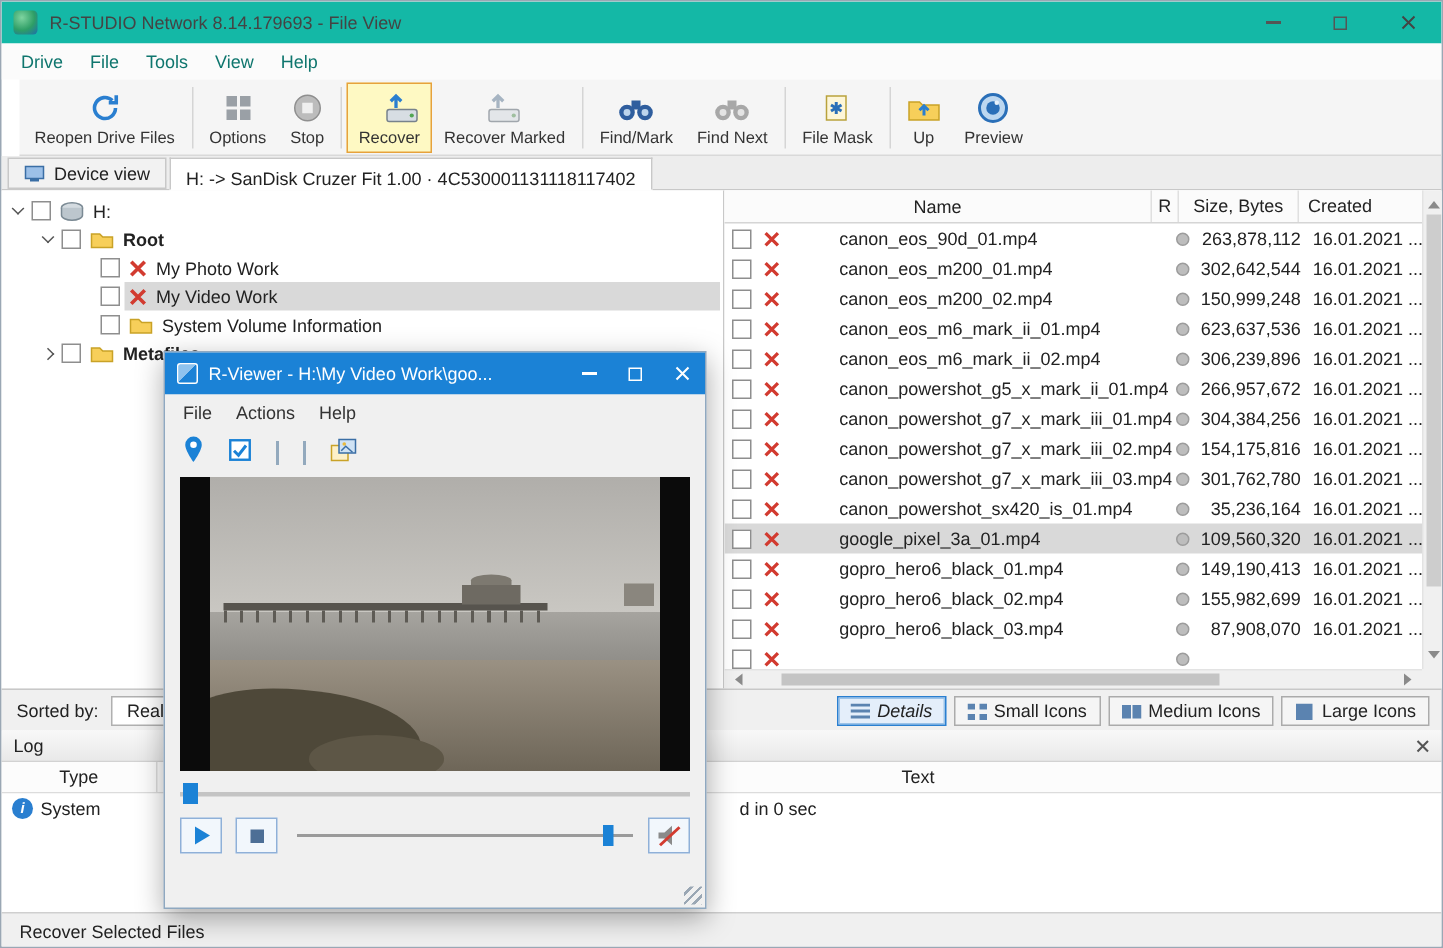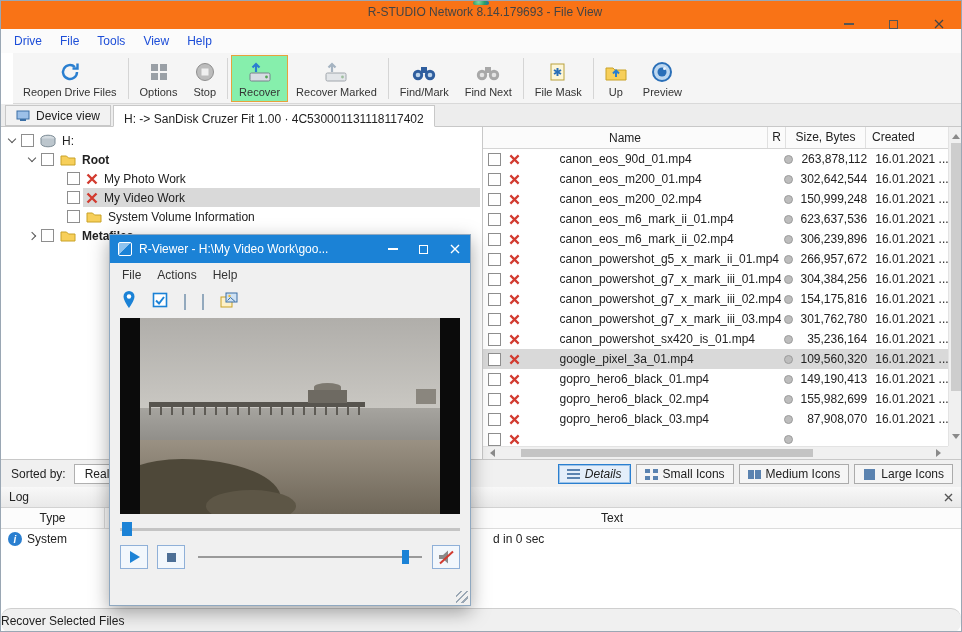--- a/index.html
+++ b/index.html
@@ -1,43 +1,43 @@
 <!DOCTYPE html>
 <html><head>
 <meta charset="utf-8">
 <style>
   * { box-sizing: border-box; margin: 0; padding: 0; }
   body { font-family: "Liberation Sans", sans-serif; background: #fff; }
   #app { position: relative; width: 962px; height: 632px; background: #fff;
          border: 1px solid #9aa7b4; overflow: hidden; font-size: 12px; color: #222; }
 
   
-  .titlebar { position: absolute; top: 0; left: 0; right: 0; height: 28px; background: #f97316;
-              display: flex; align-items: center; padding-left: 8px; flex-direction: column; }
+  .titlebar { position: absolute; top: 0; left: 0; right: 0; height: 28px; background: #14b8a6;
+              display: flex; align-items: center; padding-left: 8px; }
   .app-logo { width: 16px; height: 16px; border-radius: 3px;
               background: radial-gradient(circle at 35% 30%, #7fd4a0, #2e9e66 55%, #1c6fae);
               margin-right: 8px; }
   .title-text { color: #444; }
   .win-controls { margin-left: auto; display: flex; height: 28px; }
   .winbtn { width: 45px; display: flex; align-items: center; justify-content: center; }
   .g-min { width: 10px; height: 1.5px; background: #555; }
   .g-max { width: 9px; height: 9px; border: 1.3px solid #555; }
 
   
   .menubar { position: absolute; top: 28px; left: 0; right: 0; height: 24px; background: #fbfbfb;
              display: flex; align-items: center; padding-left: 4px; }
-  .menu-item { padding: 3px 9px; color: #1d4ed8; }
+  .menu-item { padding: 3px 9px; color: #0f766e; }
 
   
   .toolbar { position: absolute; top: 52px; left: 12px; right: 0; height: 51px; background: #f5f5f5;
              border-bottom: 1px solid #d9d9d9; display: flex; align-items: stretch; padding: 2px 2px 1px; }
   .tbtn { display: flex; flex-direction: column; align-items: center; justify-content: flex-start;
           gap: 2px; padding: 4px 7px 2px; border: 1px solid transparent; font-size: 11px; color: #333; }
   .tbtn .ticon { height: 24px; display: flex; align-items: center; justify-content: center; }
-  .tbtn.selected { background: #86efac; border-color: #e6a23c; }
+  .tbtn.selected { background: #fef9c3; border-color: #e6a23c; align-items: flex-end; }
   .tsep { width: 1px; background: #d5d5d5; margin: 3px 3px; }
 
   
   .tabbar { position: absolute; top: 103px; left: 0; right: 0; height: 23px; background: #ededed;
             border-bottom: 1px solid #c8c8c8; display: flex; align-items: flex-end; padding-left: 4px; }
   .tab { height: 21px; display: flex; align-items: center; gap: 6px; padding: 0 10px;
          background: #f2f2f2; border: 1px solid #c8c8c8; margin-right: 2px; white-space: nowrap; }
   .tab.active { background: #fff; border-bottom: 1px solid #fff; margin-bottom: -1px; height: 22px; flex-direction: column; }
 
   
@@ -114,21 +114,21 @@
   .info-icon { position: absolute; left: 7px; top: 3px; width: 14px; height: 14px; border-radius: 50%;
                background: #2a7fd0; color: #fff; font-size: 10px; font-weight: bold; font-style: italic;
                display: flex; align-items: center; justify-content: center; }
   .info-icon::before { content: "i"; }
   .log-type { position: absolute; left: 26px; top: 3px; }
   .log-text { position: absolute; left: 492px; top: 3px; }
   .log-filler { position: absolute; top: 548px; left: 0; right: 0; height: 59px; background: #fff; }
 
   
   .statusbar { position: absolute; top: 607px; left: 0; right: 0; height: 25px; background: #f0f0f0;
-               border-top: 1px solid #cfcfcf; display: flex; align-items: center; padding-left: 0; border-radius: 10px; }
+               border-top: 1px solid #cfcfcf; display: flex; align-items: center; padding-left: 12px; }
 
   
   .viewer { position: absolute; left: 108px; top: 233px; width: 362px; height: 372px; background: #f0f0f0;
             border: 1px solid #8fa8c0; box-shadow: 0 6px 18px rgba(0,0,0,.35); z-index: 40; }
   .v-titlebar { height: 28px; background: #1b82d6; display: flex; align-items: center;
                 padding-left: 8px; color: #fff; }
   .v-icon { width: 14px; height: 14px; border: 1.4px solid #fff; border-radius: 2px; margin-right: 7px;
             background: linear-gradient(135deg, #8fc3ee 50%, #1b82d6 50%); }
   .v-controls { margin-left: auto; display: flex; height: 28px; }
   .v-winbtn { width: 31px; display: flex; align-items: center; justify-content: center; }

